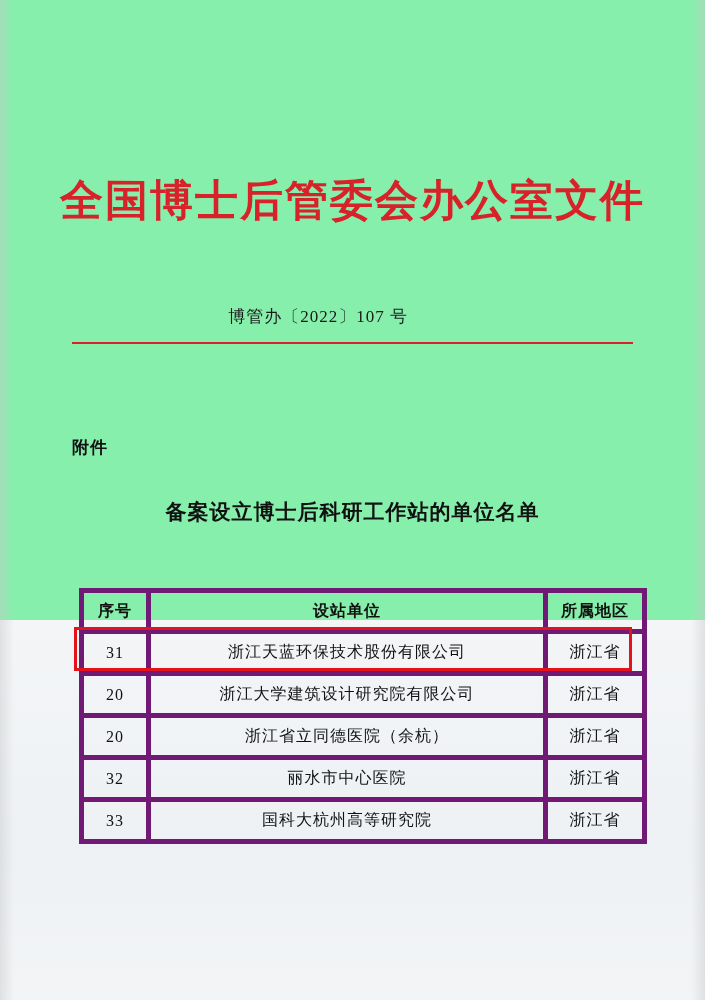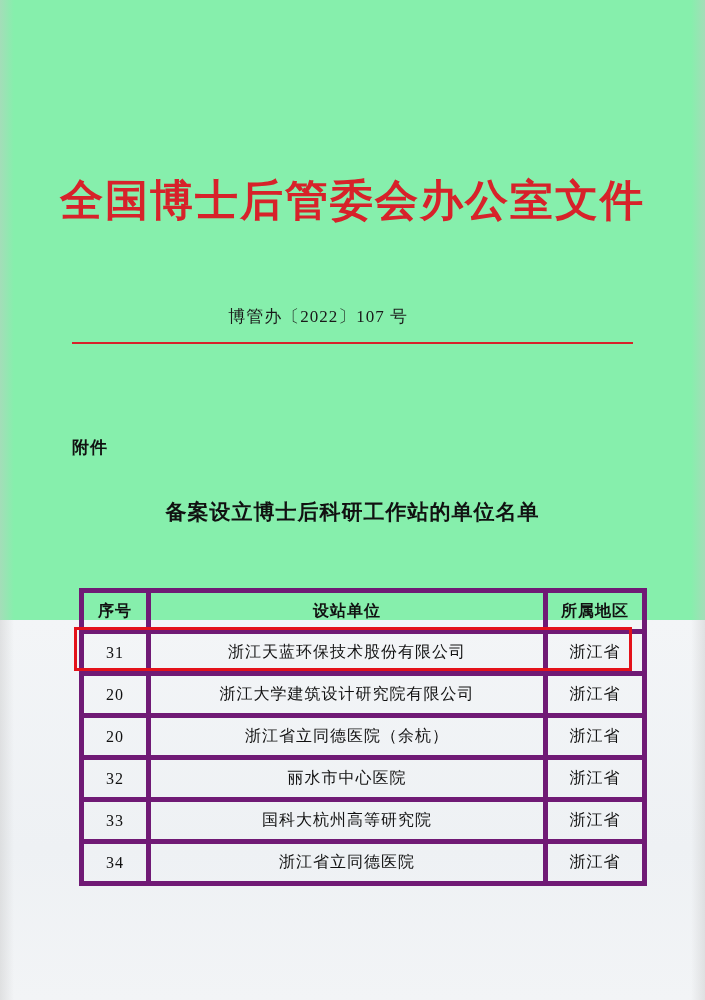--- a/index.html
+++ b/index.html
@@ -178,23 +178,18 @@
       <tr>
         <td class="col-no">32</td>
         <td class="col-unit">丽水市中心医院</td>
         <td class="col-region">浙江省</td>
       </tr>
       <tr>
         <td class="col-no">33</td>
         <td class="col-unit">国科大杭州高等研究院</td>
         <td class="col-region">浙江省</td>
       </tr>
-      <tr>
-        <td class="col-no">34</td>
-        <td class="col-unit">浙江省立同德医院</td>
-        <td class="col-region">浙江省</td>
-      </tr>
     </tbody>
   </table>
 
   <div class="highlight-box"></div>
 
 </div>
 
 </body></html>

